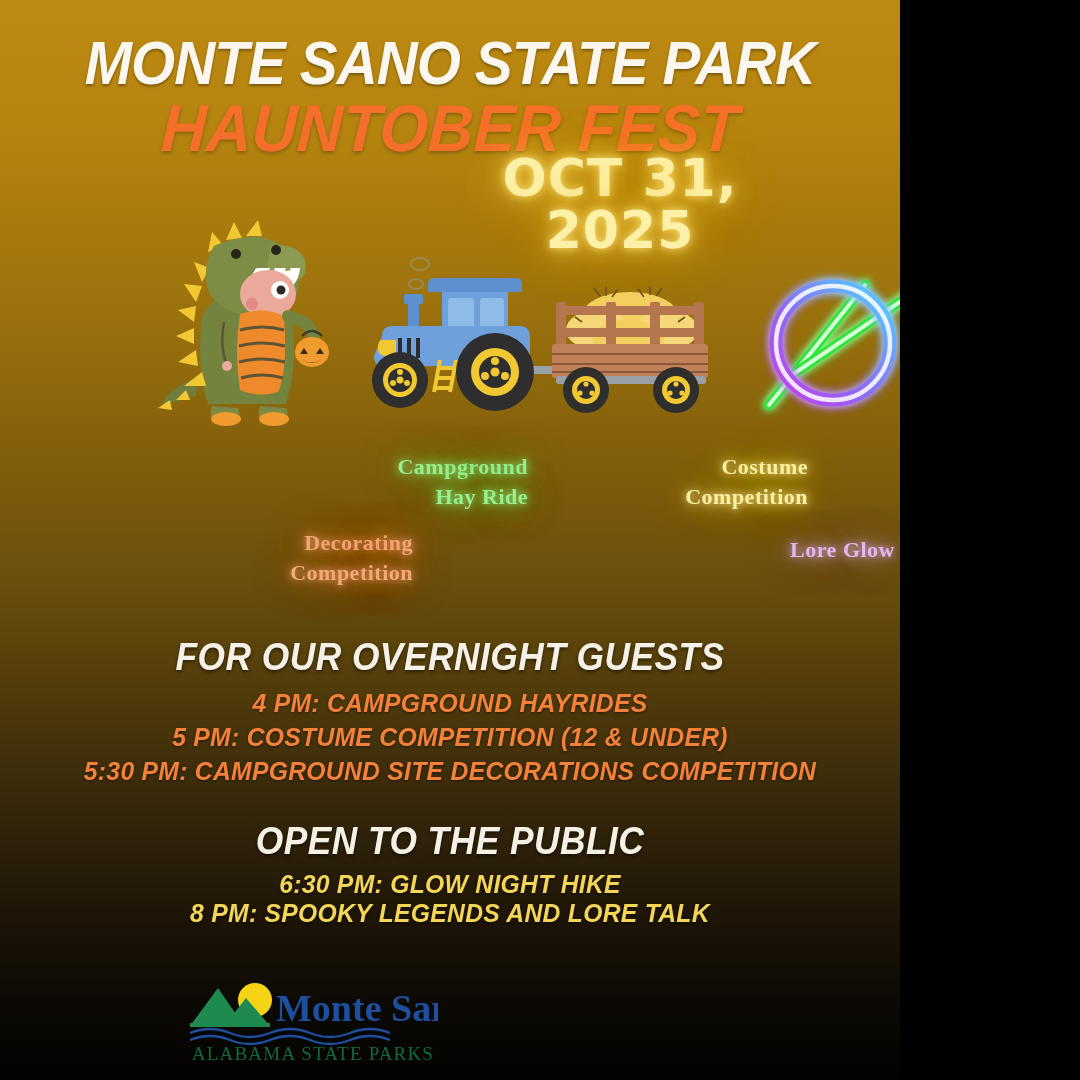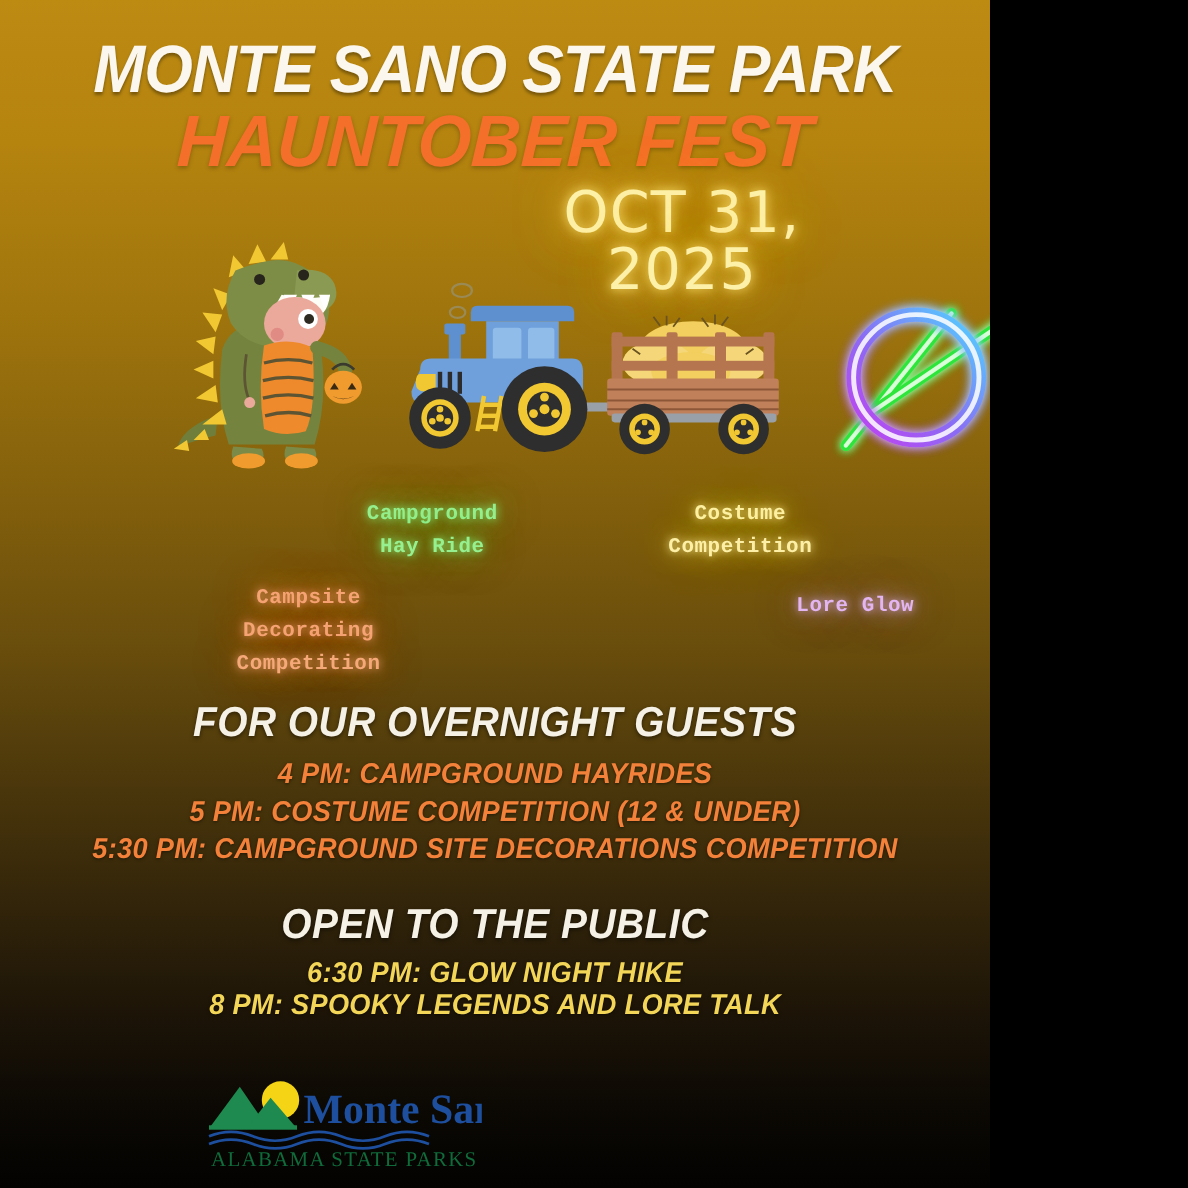--- a/index.html
+++ b/index.html
@@ -45,26 +45,26 @@
     font-family:"Liberation Sans", sans-serif;
     font-weight:bold;
     font-style:italic;
     font-size:66px;
     letter-spacing:0px;
     color:#f4702a;
     transform:scaleX(0.95) skewX(-3deg);
     text-shadow:0 2px 4px rgba(0,0,0,.25);
   }
   #event-date {
-    top:168px;
+    top:152px;
     right:70px; left:auto;
     width:420px;
     text-align:center;
     font-family:"DejaVu Sans", sans-serif;
-    font-weight:normal;
+    font-weight:bold;
     font-size:52px;
     line-height:52px;
     letter-spacing:1px;
     color:#fdf0a8;
     text-shadow:
       0 0 10px rgba(255,230,120,.95),
       0 0 24px rgba(255,215,80,.85),
       0 0 46px rgba(255,200,50,.6),
       0 0 80px rgba(255,190,40,.45);
   }
@@ -72,24 +72,24 @@
 
   
   .illus { position:absolute; }
   #dino-illus    { left:152px; top:210px;  width:190px; height:225px; }
   #tractor-illus { left:360px; top:250px;  width:370px; height:170px; }
   #glow-illus    { left:745px; top:245px;  width:190px; height:175px; }
 
   
   .activity {
     position:absolute;
-    text-align:center;
-    font-family:Liberation Mono, monospace;
+    text-align:right;
+    font-family:Liberation Serif, serif;
     font-weight:bold;
-    font-size:19px;
+    font-size:22px;
     line-height:30px;
     letter-spacing:.5px;
   }
   .activity .ln { display:block; }
 
   #act-hayride {
     left:258px; top:452px; width:270px;
     color:#97f08f;
     text-shadow:0 0 8px rgba(140,255,130,.95),0 0 20px rgba(110,240,110,.8),0 0 42px rgba(90,230,95,.55);
   }
@@ -383,21 +383,20 @@
     <span class="ln">Campground</span>
     <span class="ln">Hay Ride</span>
   </div>
 
   <div class="activity" id="act-costume">
     <span class="ln">Costume</span>
     <span class="ln">Competition</span>
   </div>
 
   <div class="activity" id="act-campsite">
-    <span class="ln">Campsite</span>
     <span class="ln">Decorating</span>
     <span class="ln">Competition</span>
   </div>
 
 
   <div class="activity" id="act-legends">
     <span class="ln">Lore Glow</span>
   </div>
 
   <div class="sect-head" id="overnight-head">FOR OUR OVERNIGHT GUESTS</div>

